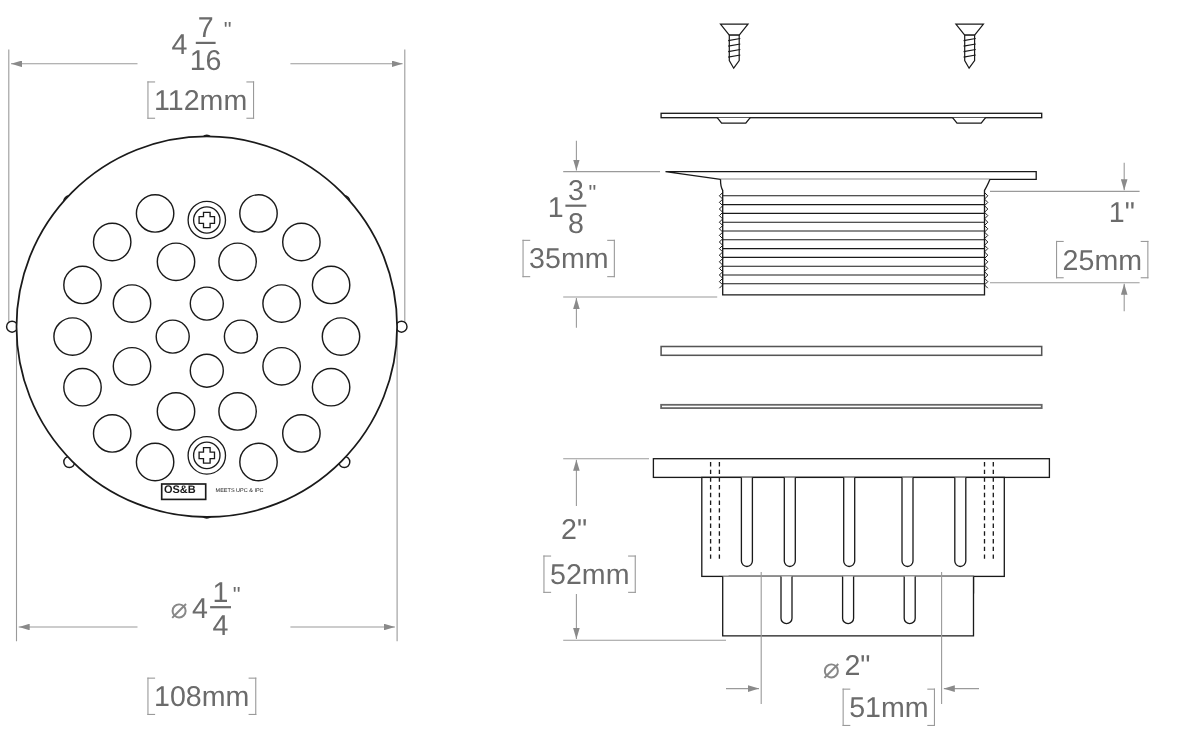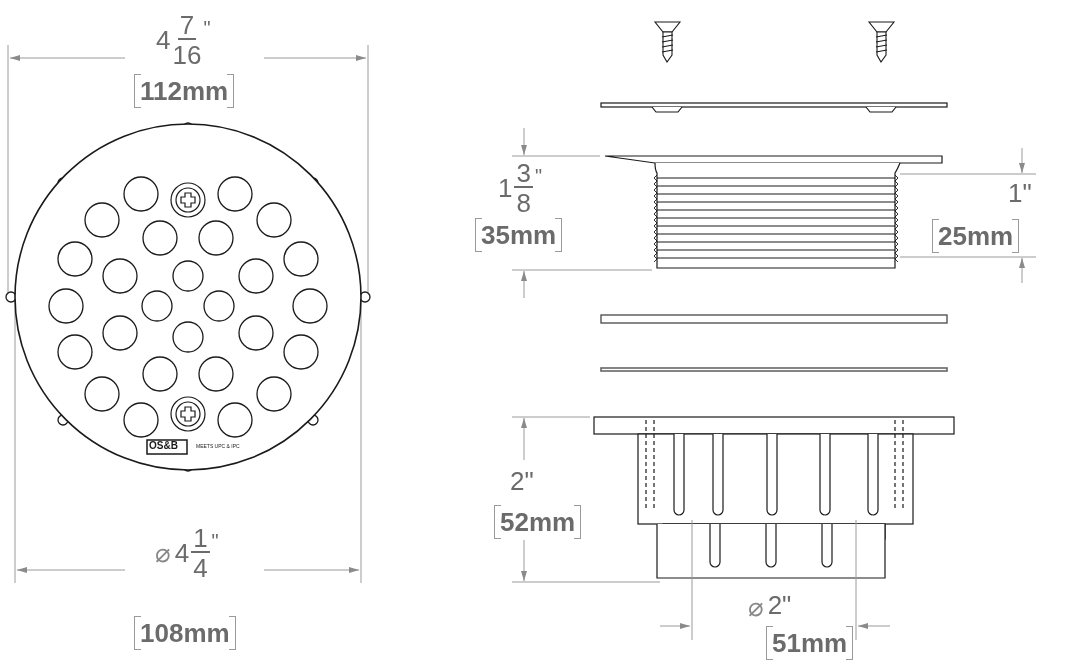--- a/index.html
+++ b/index.html
@@ -1,19 +1,19 @@
 <!DOCTYPE html>
 <html><head>
   <meta charset="utf-8">
   <style>
     html, body { margin: 0; padding: 0; background: #ffffff; }
     body { width: 1080px; height: 669px; position: relative; overflow: hidden; font-family: "Liberation Sans", sans-serif; }
     svg { position: absolute; left: 0; top: 0; }
     .dim-text { position: absolute; color: #6b6b6b; font-family: "Liberation Sans", sans-serif; white-space: nowrap; line-height: 1; }
-    .mm { position: absolute; color: #6b6b6b; font-size: 26px; line-height: 1; padding: 4px 6px; white-space: nowrap; font-weight: bold; }
+    .mm { position: absolute; color: #6b6b6b; font-size: 26px; line-height: 1; padding: 4px 6px; white-space: nowrap; }
     .mm::before, .mm::after { content: ""; position: absolute; top: 0; bottom: 0; width: 6px; border: 1px solid #9a9a9a; }
     .mm::before { left: 0; border-right: none; }
     .mm::after { right: 0; border-left: none; }
     .frac { display: inline-flex; flex-direction: column; align-items: center; vertical-align: middle; margin: 0 2px; }
     .frac .num { border-bottom: 2px solid #6b6b6b; padding: 0 2px; line-height: 1; }
     .frac .den { line-height: 1; padding-top: 2px; }
     .whole, .inch, .dia { vertical-align: middle; }
     .inch { font-size: 20px; position: relative; top: -12px; }
     .dia { font-size: 26px; color: #888; margin-right: 4px; }
   </style>
@@ -196,21 +196,21 @@
 
 <div class="dim-text" style="left:498px; top:160px; font-size:26px;">
   <span class="whole">1</span><span class="frac">
       <span class="num">3</span>
       <span class="den">8</span>
     </span><span class="inch">"</span>
 </div>
 <div class="mm" style="left:475px; top:218px;">35mm</div>
 
 <div class="dim-text" style="left:1008px; top:180px; font-size:26px;">1"</div>
-<div class="mm" style="left:932px; top:219px;">25mm</div>
+<div class="mm" style="left:960px; top:219px;">25mm</div>
 
 <div class="dim-text" style="left:510px; top:468px; font-size:26px;">2"</div>
 <div class="mm" style="left:494px; top:505px;">52mm</div>
 
 <div class="dim-text" style="left:748px; top:592px; font-size:26px;">
   <span class="dia">⌀</span><span>2"</span>
 </div>
 <div class="mm" style="left:722px; top:626px;margin-left:44px;">51mm</div>
 
 </body></html>

